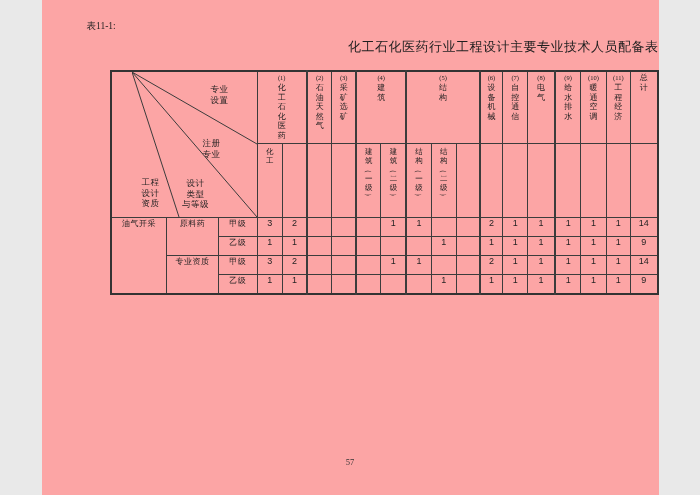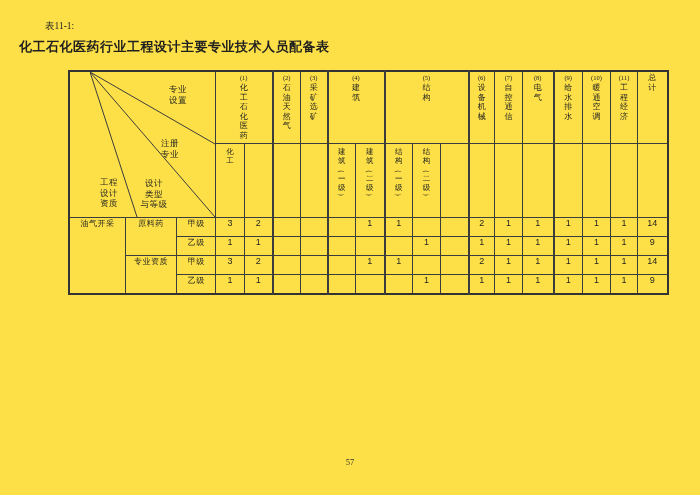--- a/index.html
+++ b/index.html
@@ -1,24 +1,24 @@
 <!DOCTYPE html>
 <html><head>
 <meta charset="utf-8">
 <style>
   html,body { margin:0; padding:0; background:#e9e9e9; }
   .sheet {
-    position:relative; width:700px; height:495px; background:#fde047;
+    position:relative; width:617px; height:495px; background:#fca5a5;
     font-family:"Liberation Serif","DejaVu Serif",serif; color:#1f1f1f;
     overflow:hidden; margin:0 auto;
   }
   .tbl-label { position:absolute; left:45px; top:20px; font-size:9.5px; }
   .page-title {
-    position:absolute; left:0; right:0; top:38px; text-align:left;
-    font-size:13px; font-weight:bold; letter-spacing:0.5px;margin-left:19px;
+    position:absolute; left:0; right:0; top:38px; text-align:right;
+    font-size:13px; font-weight:normal; letter-spacing:0.5px;margin-left:19px;
   }
   table.main {
     position:absolute; left:68px; top:70px; border-collapse:collapse;
     table-layout:fixed; border:2px solid #333;
   }
   table.main td, table.main th {
     border:1px solid #3c3c3c; padding:0; vertical-align:top; font-weight:normal;
   }
   tr.r1 { height:72px; } tr.r2 { height:73px; } tr.dr { height:19px; }
   .bl2 { border-left-width:2px !important; }

